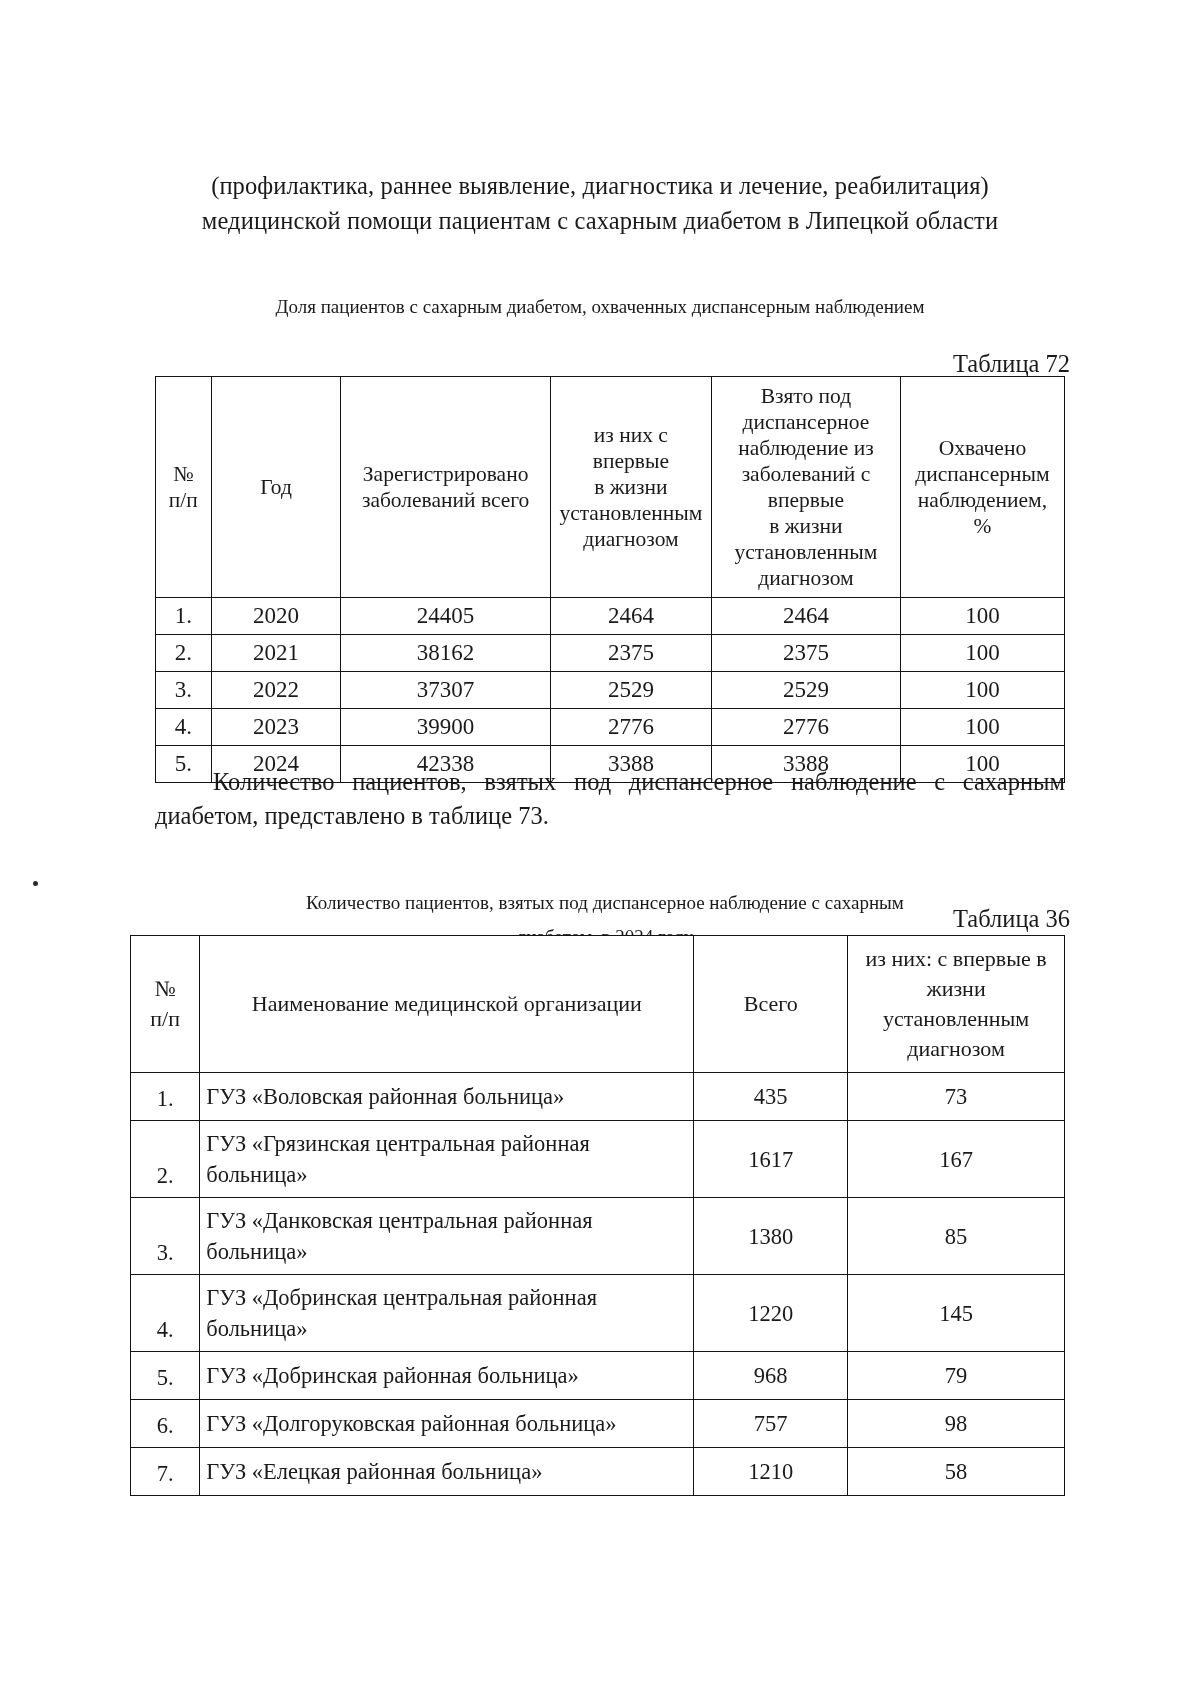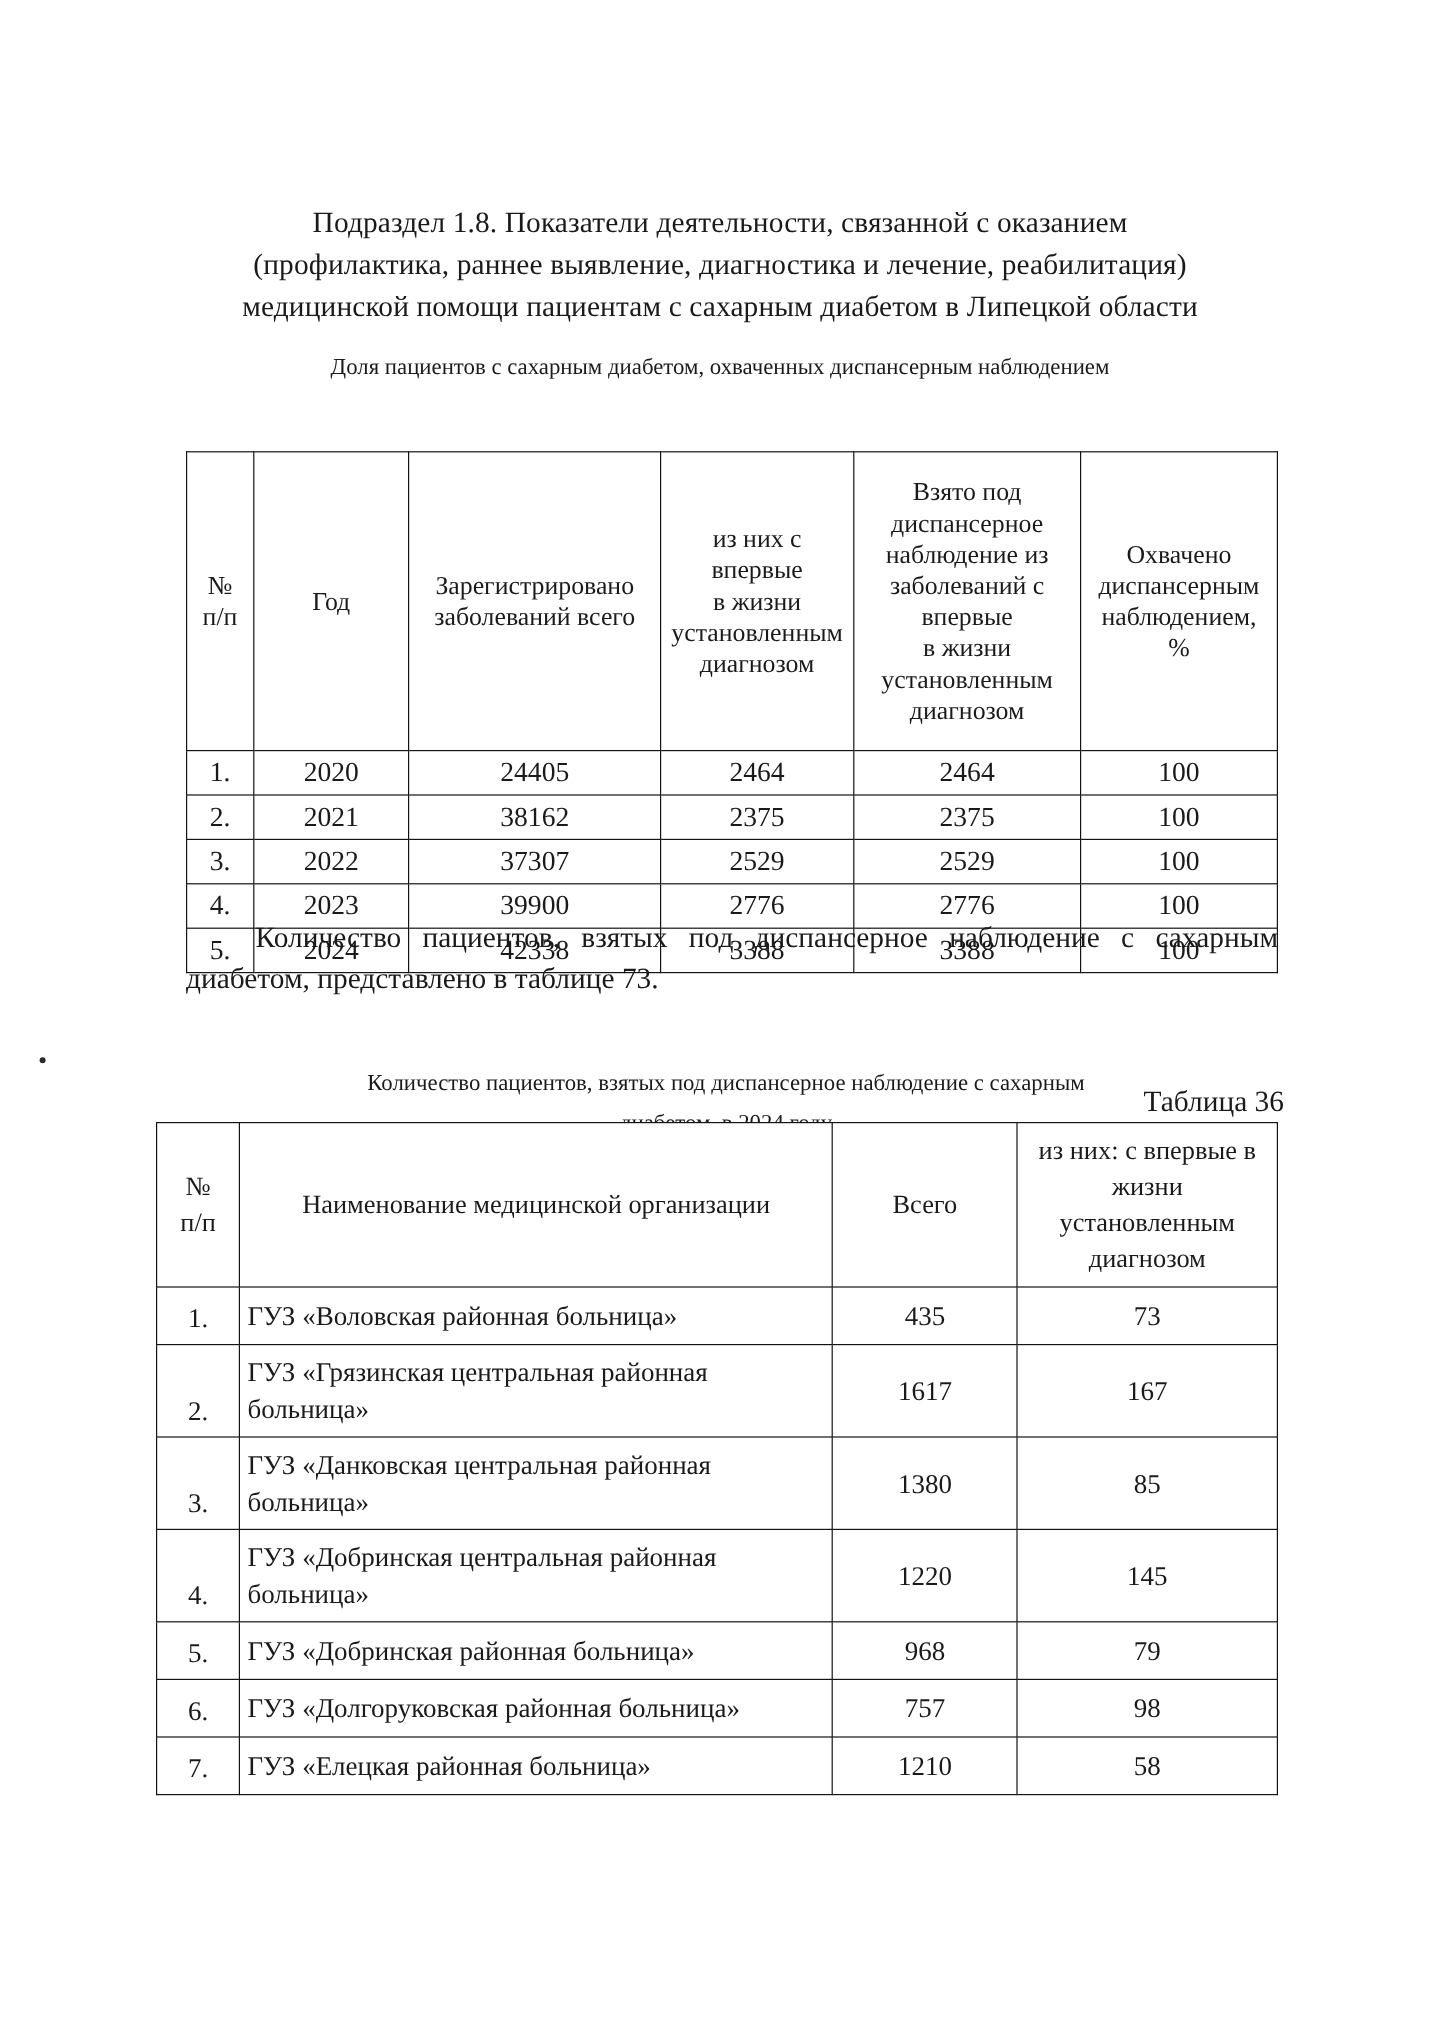--- a/index.html
+++ b/index.html
@@ -89,21 +89,21 @@
 
   
   #table-72 {
     left: 155px;
     top: 376px;
     width: 910px;
   }
   #table-72 th {
     font-size: 21.5px;
     line-height: 26px;
-    padding: 20px 3px;
+    padding: 6px 3px;
     height: 208px;
   }
   #table-72 td {
     font-size: 23px;
     height: 30px;
     padding: 3px 4px;
   }
   #table-72 .c-num   { width: 54px; }
   #table-72 .c-year  { width: 140px; }
   #table-72 .c-reg   { width: 210px; }
@@ -146,26 +146,26 @@
     background: #2a2a2a;
     border-radius: 50%;
   }
 </style>
 </head>
 <body>
 
 <div class="page">
 
   <div class="doc-heading">
-    <div>Подраздел 1.8. Показатели деятельности, связанной с оказанием</div>
     <div>(профилактика, раннее выявление, диагностика и лечение, реабилитация)</div>
     <div>медицинской помощи пациентам с сахарным диабетом в Липецкой области</div>
   </div>
 
   <div class="table-caption" id="caption-72">Доля пациентов с сахарным диабетом, охваченных диспансерным наблюдением</div>
+  <div class="table-number" id="tablenum-72">Таблица 72</div>
 
   <table id="table-72">
     <thead>
       <tr>
         <th class="c-num hdr-multiline">№
 п/п</th>
         <th class="c-year hdr-multiline">Год</th>
         <th class="c-reg hdr-multiline">Зарегистрировано
 заболеваний всего</th>
         <th class="c-first hdr-multiline">из них с

